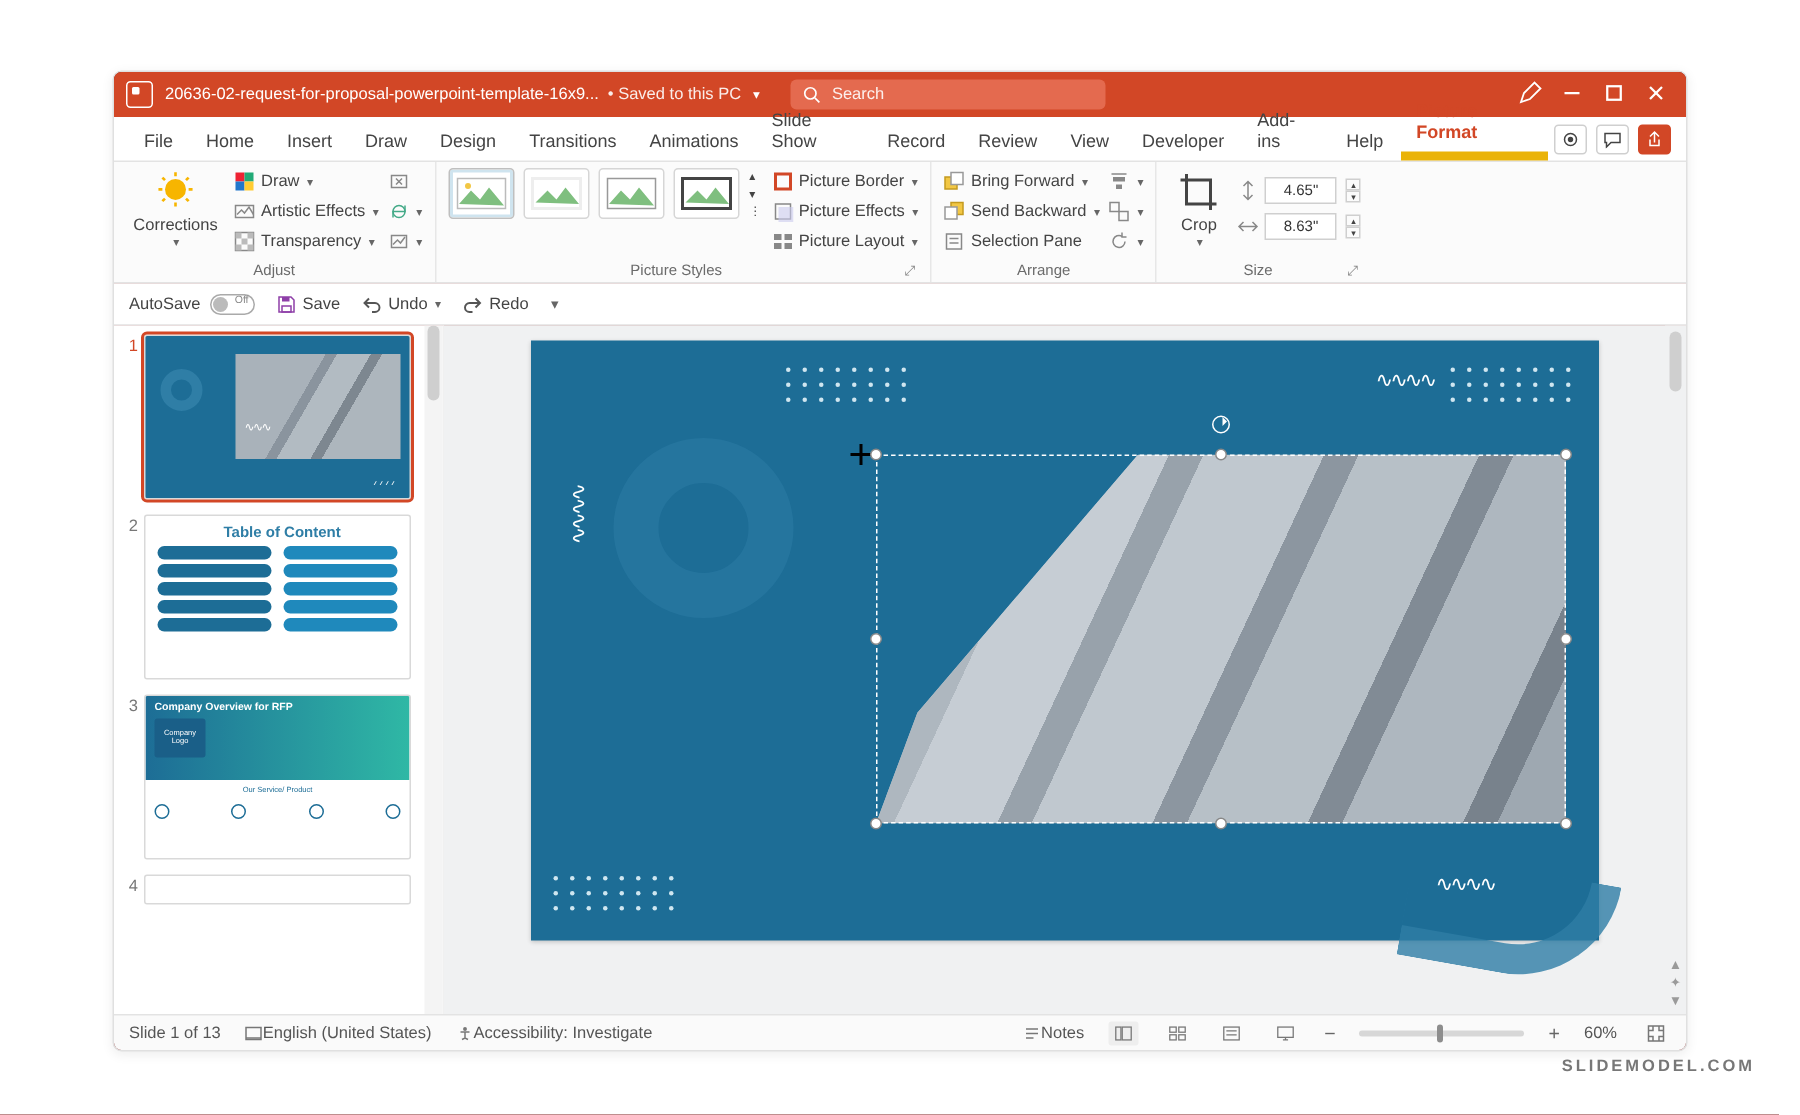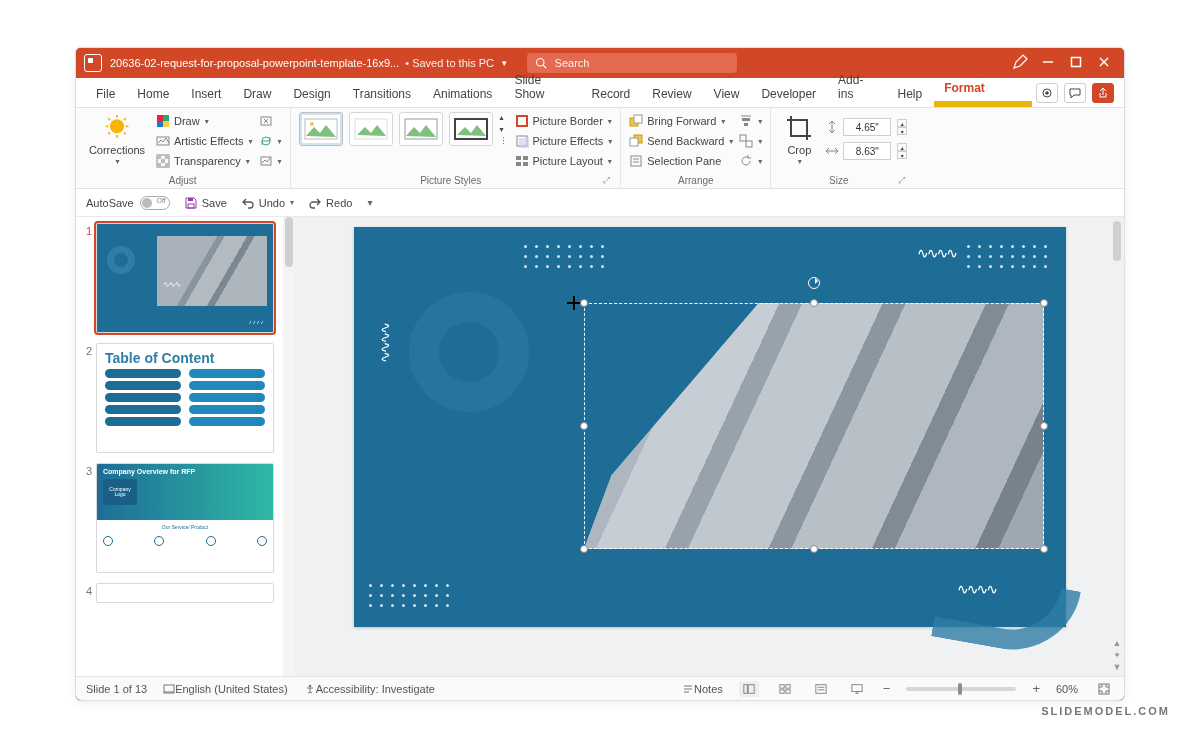--- a/index.html
+++ b/index.html
@@ -72,21 +72,21 @@
   .titem.n .num{color:#777;}
   .tslide{width:178px;height:110px;border:1px solid #d9d9d9;border-radius:2px;background:#fff;overflow:hidden;}
   .titem.sel .tslide{outline:2px solid #d24726;outline-offset:0;}
   .tslide.blue{background:#1d6d96;}
   .tslide .mini-build{position:relative;width:100%;height:100%;}
   .mini-build .ring{position:absolute;width:28px;height:28px;border:7px solid #2f7ea6;border-radius:50%;left:10px;top:22px;}
   .mini-build .pic{position:absolute;right:6px;top:12px;width:110px;height:70px;background:linear-gradient(120deg,#a9b2ba 0 40%,#8a949e 40% 45%,#b2bbc2 45% 60%,#7d8790 60% 65%,#adb6bd 65% 100%);}
   .mini-build .zig{position:absolute;left:66px;top:56px;font-size:8px;color:#fff;letter-spacing:-1px;}
   .mini-build .hash{position:absolute;right:8px;bottom:6px;font-size:7px;color:#fff;letter-spacing:2px;transform:scaleY(.5);}
   .tslide.toc{padding:6px 8px;}
-  .toc-title{font-size:14px;color:#2f7ea6;font-weight:600;}
+  .toc-title{font-size:10px;color:#2f7ea6;font-weight:600;margin-left:44px;}
   .toc-row{display:flex;gap:8px;margin-top:3px;}
   .toc-pill{flex:1;height:9px;border-radius:5px;background:#1d6d96;}
   .toc-pill:nth-child(2){background:#1f89bc;}
   .tslide.ov{display:flex;flex-direction:column;}
   .ov-top{height:56px;background:linear-gradient(90deg,#1d6d96,#2fb8a5);padding:4px 6px;color:#fff;}
   .ov-top .ov-title{font-size:7px;font-weight:600;}
   .ov-top .logo{width:34px;height:26px;background:#1a5f88;margin-top:4px;border-radius:2px;display:flex;align-items:center;justify-content:center;font-size:5px;text-align:center;line-height:1;}
   .ov-bot{flex:1;padding:4px 6px;font-size:5px;color:#1d6d96;}
   .ov-nodes{display:flex;justify-content:space-between;margin-top:6px;}
   .ov-node{width:10px;height:10px;border:1px solid #1d6d96;border-radius:50%;}

